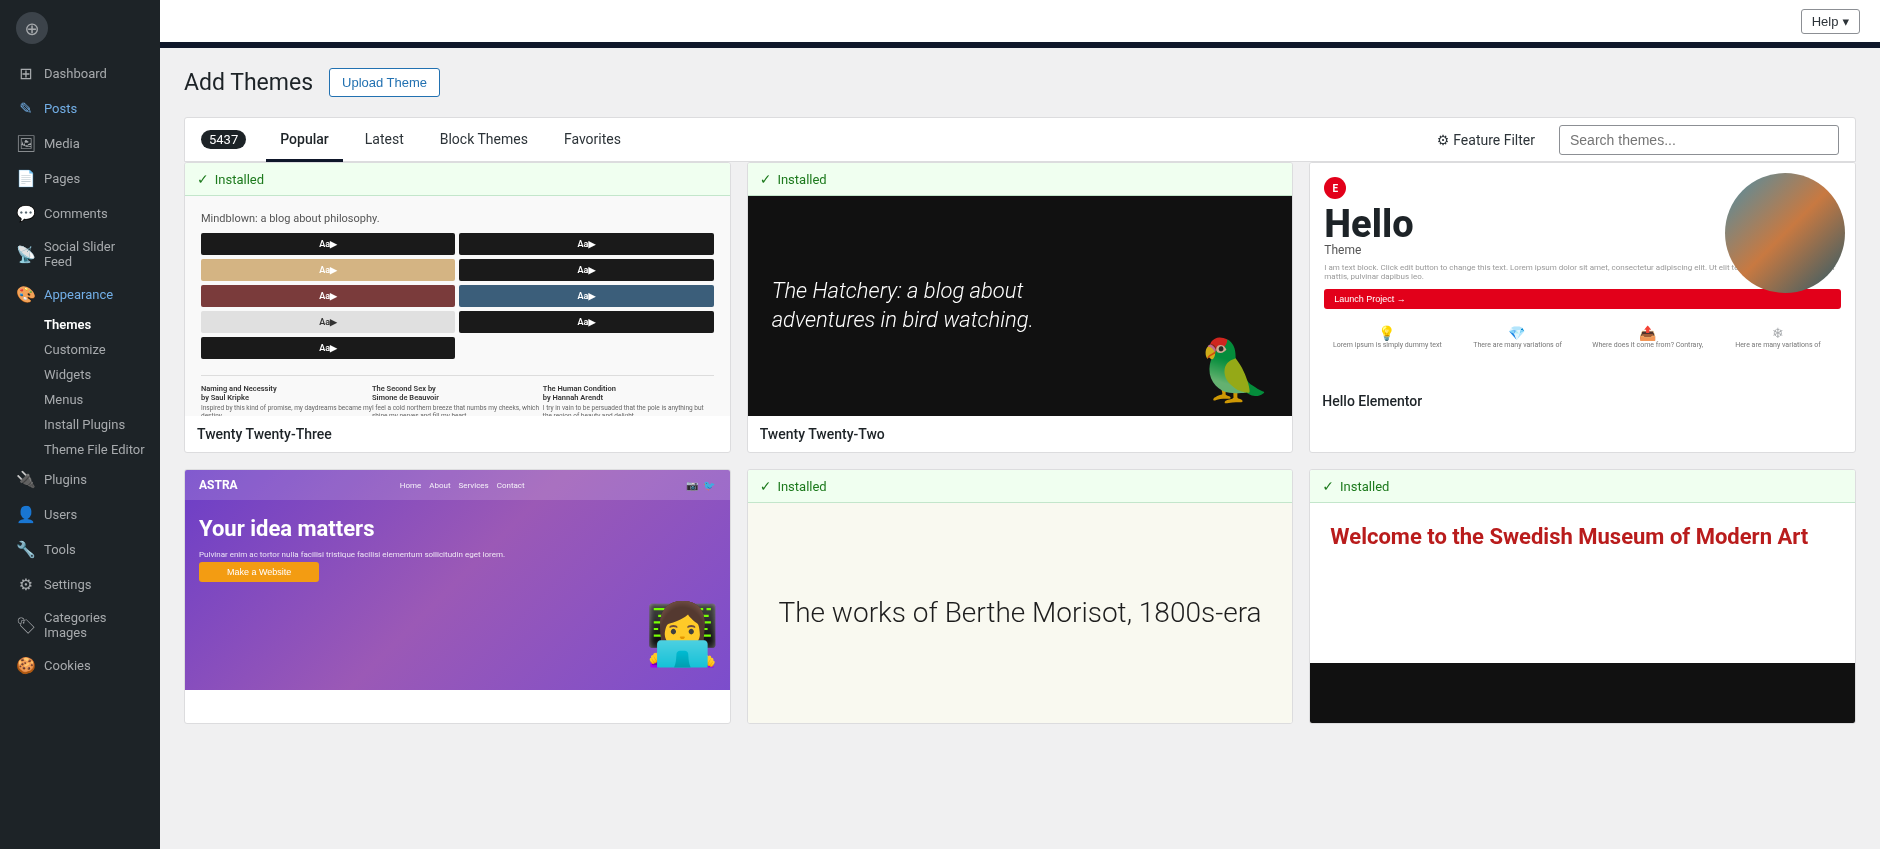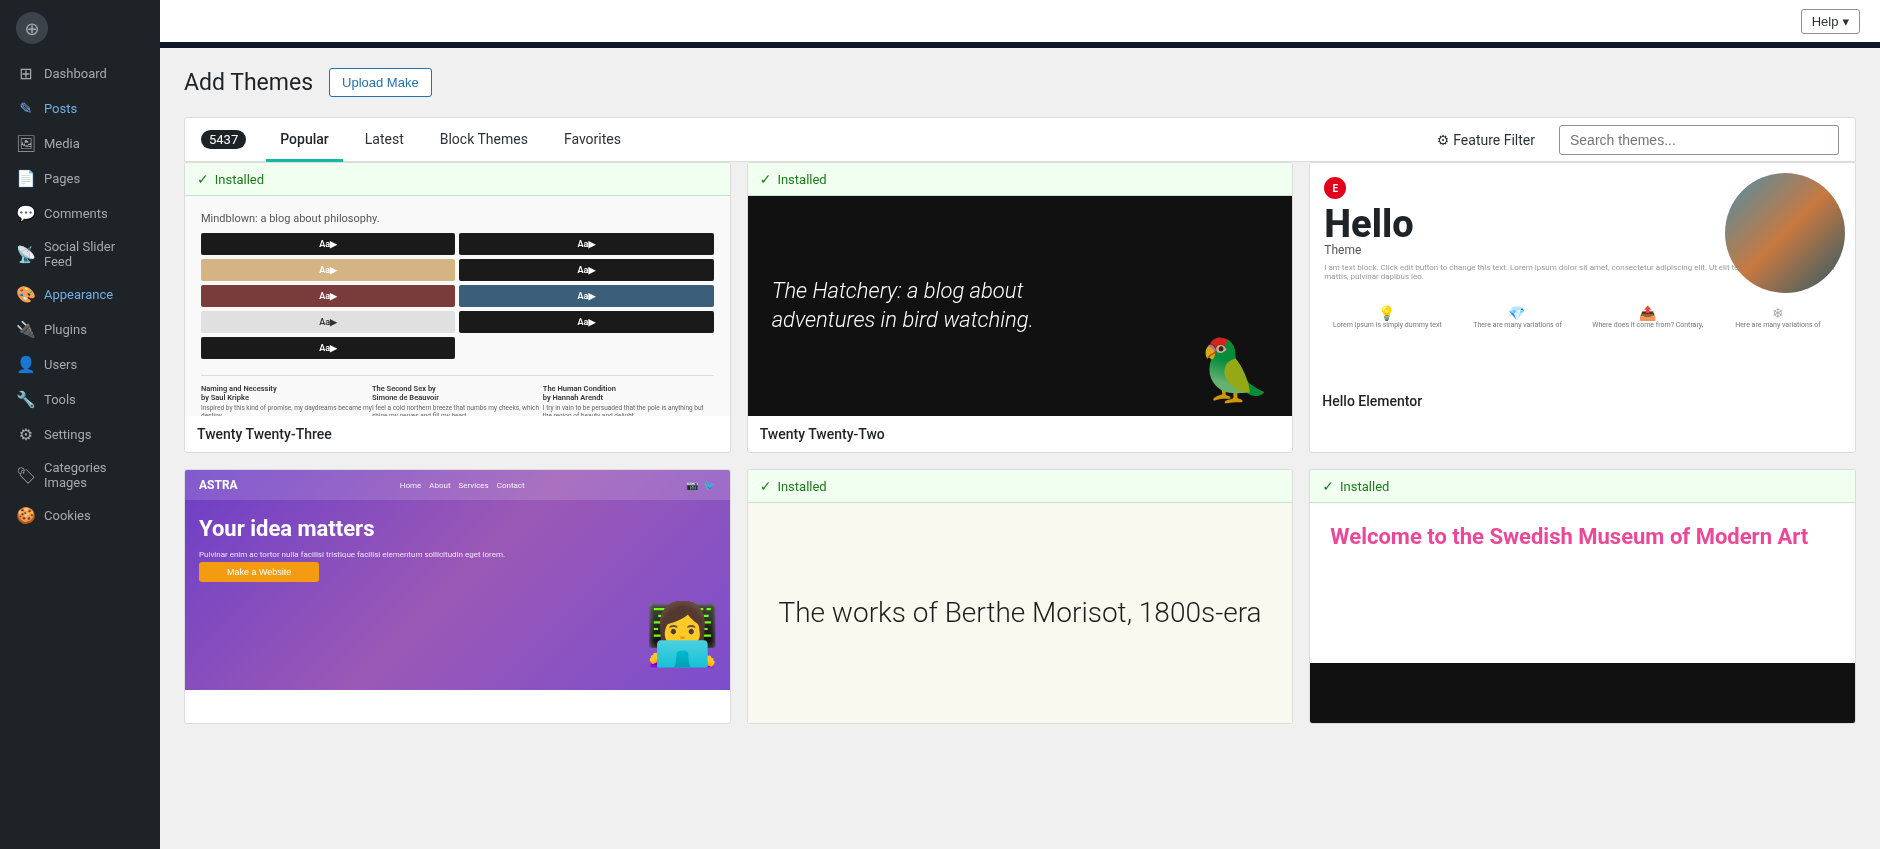--- a/index.html
+++ b/index.html
@@ -102,21 +102,21 @@
     }
     .tab-item {
       padding: 12px 14px;
       cursor: pointer;
       color: #2c3338;
       font-size: 14px;
       border-bottom: 3px solid transparent;
       position: relative;
       top: 1px;
     }
-    .tab-item.active { border-bottom: 3px solid #14b8a6; color: #1d2327; font-weight: 500; }
+    .tab-item.active { border-bottom: 3px solid #0f172a; color: #1d2327; font-weight: 500; }
     .tab-feature { display: flex; align-items: center; gap: 4px; color: #2c3338; cursor: pointer; margin-left: auto; font-size: 14px; }
     .search-box {
       margin-left: 16px;
       border: 1px solid #8c8f94; border-radius: 3px;
       padding: 6px 10px; font-size: 14px; color: #2c3338;
       width: 280px; background: #fff;
     }
 
     
     .theme-grid {
@@ -308,21 +308,21 @@
     }
     .swedish-top {
       padding: 20px;
       flex: 1;
       display: flex;
       align-items: flex-start;
     }
     .swedish-title {
       font-size: 22px;
       font-weight: 700;
-      color: #ec4899;
+      color: #b91c1c;
       line-height: 1.3;
     }
     .swedish-bottom {
       background: #111;
       height: 60px;
     }
   </style>
 </head>
 <body>
 
@@ -359,20 +359,40 @@
   <div class="sidebar-item">
     <span class="sidebar-icon">📡</span>
     <span>Social Slider Feed</span>
   </div>
 
   <div class="sidebar-item parent-active">
     <span class="sidebar-icon">🎨</span>
     <span>Appearance</span>
   </div>
 
+  <div class="sidebar-sub">
+    <div class="sidebar-item active">
+      <span>Themes</span>
+    </div>
+    <div class="sidebar-item">
+      <span>Customize</span>
+    </div>
+    <div class="sidebar-item">
+      <span>Widgets</span>
+    </div>
+    <div class="sidebar-item">
+      <span>Menus</span>
+    </div>
+    <div class="sidebar-item">
+      <span>Install Plugins</span>
+    </div>
+    <div class="sidebar-item">
+      <span>Theme File Editor</span>
+    </div>
+  </div>
 
   <div class="sidebar-item">
     <span class="sidebar-icon">🔌</span>
     <span>Plugins</span>
   </div>
 
   <div class="sidebar-item">
     <span class="sidebar-icon">👤</span>
     <span>Users</span>
   </div>
@@ -407,21 +427,21 @@
         <span>Help</span>
         <span>▾</span>
       </button>
     </div>
   </div>
 
   <div id="content">
 
     <div class="page-header">
       <h1 class="page-title">Add Themes</h1>
-      <button class="upload-btn">Upload Make</button>
+      <button class="upload-btn">Upload Theme</button>
     </div>
 
     <div class="tabs-bar">
       <span class="tab-count">5437</span>
       <div class="tab-item active">Popular</div>
       <div class="tab-item">Latest</div>
       <div class="tab-item">Block Themes</div>
       <div class="tab-item">Favorites</div>
       <div class="tab-feature">
         <span>⚙</span>
@@ -491,20 +511,21 @@
         <div class="theme-name">Twenty Twenty-Two</div>
       </div>
 
       <div class="theme-card">
         <div class="theme-preview">
           <div class="preview-hello">
             <div class="elementor-badge">E</div>
             <div class="hello-title">Hello</div>
             <div class="hello-theme">Theme</div>
             <div class="hello-desc">I am text block. Click edit button to change this text. Lorem ipsum dolor sit amet, consectetur adipiscing elit. Ut elit tellus, luctus nec ullamcorper mattis, pulvinar dapibus leo.</div>
+            <button class="launch-btn">Launch Project →</button>
             <div class="hello-img"></div>
             <div class="hello-features" style="margin-top: 16px;">
               <div class="feature-item">
                 <div class="feature-icon">💡</div>
                 <div class="feature-text">Lorem ipsum is simply dummy text</div>
               </div>
               <div class="feature-item">
                 <div class="feature-icon">💎</div>
                 <div class="feature-text">There are many variations of</div>
               </div>

